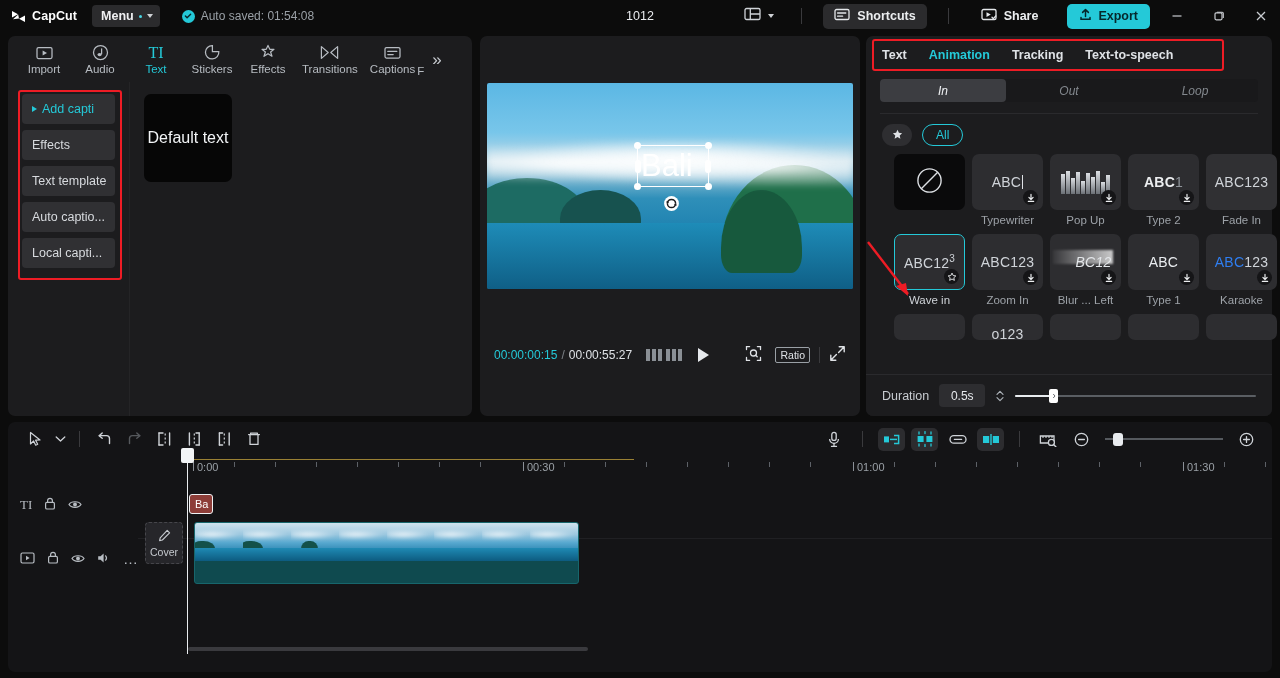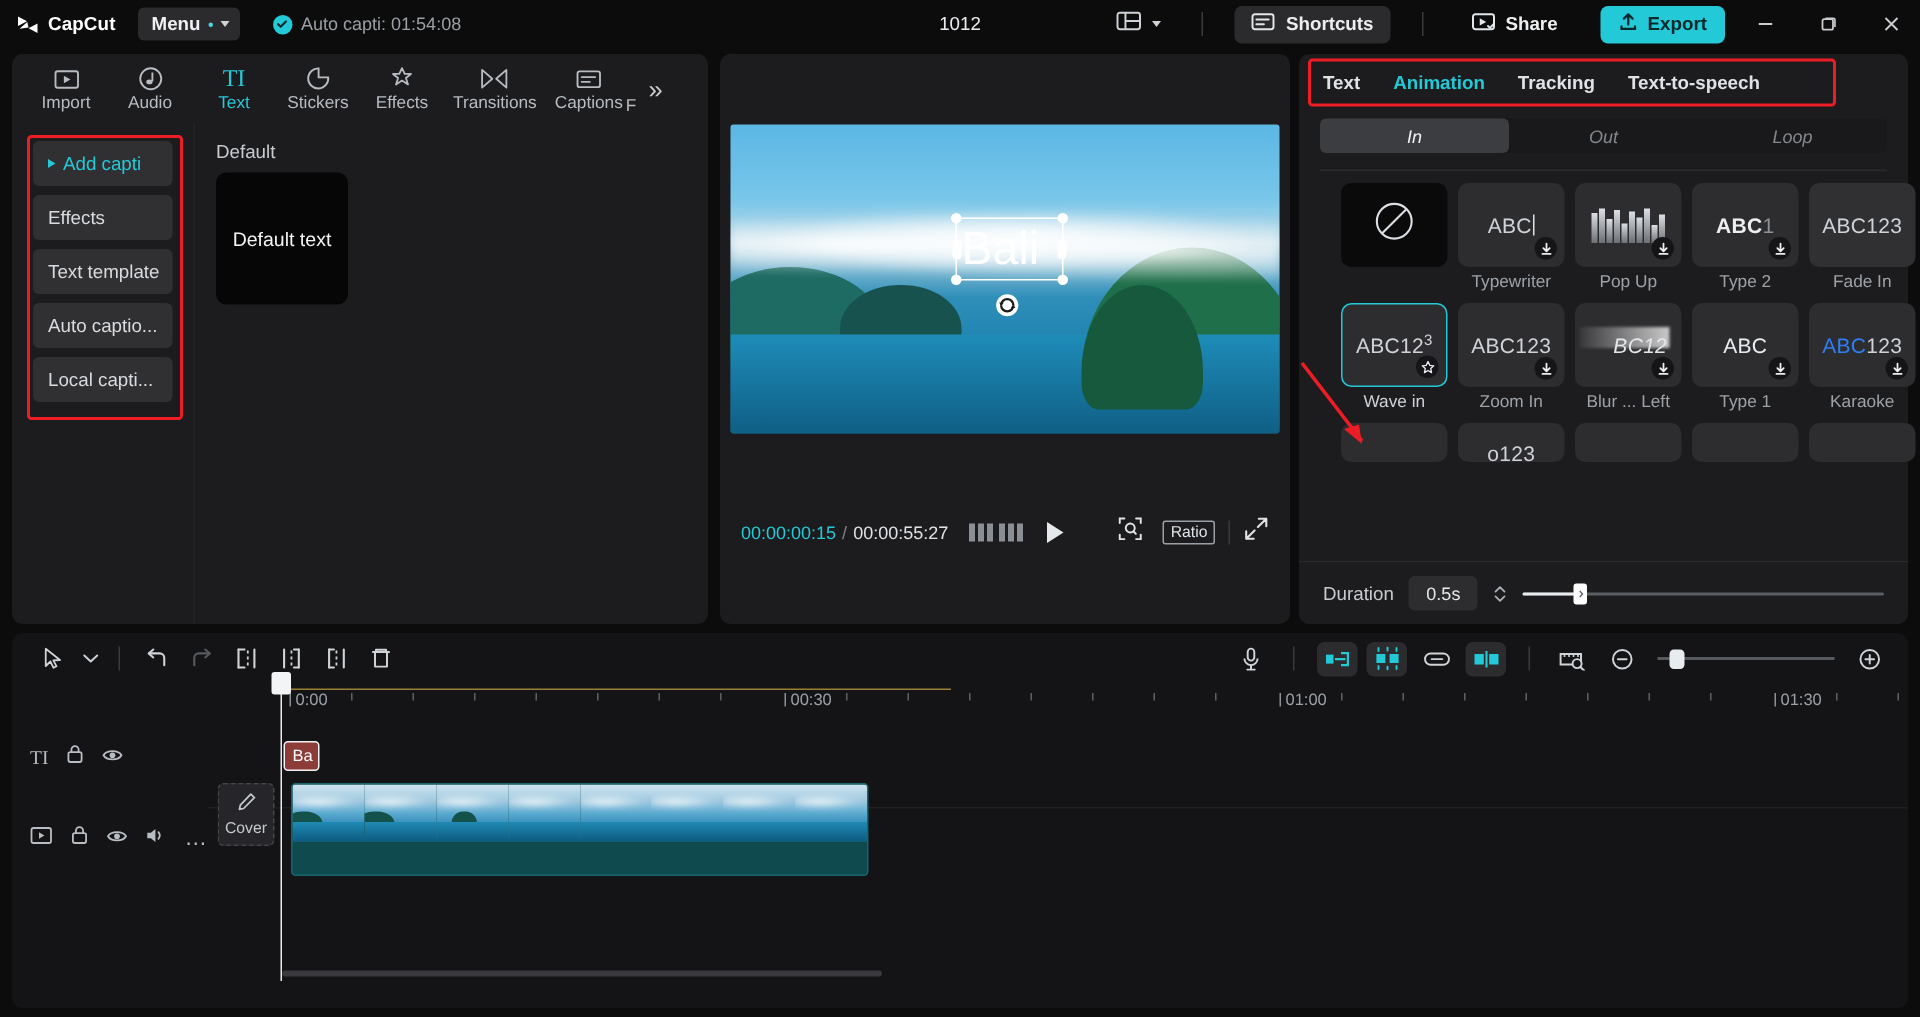--- a/index.html
+++ b/index.html
@@ -93,21 +93,21 @@
     font-size: 12.5px; color: #d8dbdf;
   }
   .side-item.first { margin-top: 4px; }
   .side-item.active { color: #24c9d8; }
   .side-item .caret { width:0;height:0;border-top:3.5px solid transparent;border-bottom:3.5px solid transparent;border-left:5px solid #24c9d8; margin-right:5px; }
   .side-content { flex: 1; padding: 12px 0 0 14px; }
   .sc-title { font-size: 12.5px; color: #c8ccd1; margin-bottom: 7px; }
   .preset-card {
     width: 88px; height: 88px; background: #060606; border-radius: 7px;
     display: flex; align-items: center; justify-content: center;
-    font-size: 13px; color: #f2f4f6;
+    font-size: 16px; color: #f2f4f6;
   }
 
   
   .player-head { height: 40px; display: flex; align-items: center; padding: 0 14px; }
   .player-title { font-size: 13px; color: #e4e7ea; font-weight: 700; }
   .hamb { margin-left: auto; display:flex; flex-direction:column; gap:3px; }
   .hamb i { display:block; width:15px; height:2px; background:#b9bdc2; border-radius:1px; }
   .stage { height: 300px; display: flex; align-items: center; justify-content: center; }
   .video {
     width: 366px; height: 206px; border-radius: 2px; position: relative; overflow: hidden;
@@ -262,21 +262,21 @@
     <span>Menu</span>
     <span class="menu-dot"></span>
     <span class="chev"></span>
   </div>
   <div class="autosave">
     <span class="check-ico">
       <svg width="8" height="8" viewBox="0 0 8 8">
           <path d="M1.4 4.1 L3.1 5.8 L6.6 2.3" stroke="#07272b" stroke-width="1.4" fill="none" stroke-linecap="round" stroke-linejoin="round"></path>
         </svg>
     </span>
-    <span class="autosave-text">Auto capti: 01:54:08</span>
+    <span class="autosave-text">Auto saved: 01:54:08</span>
   </div>
 
   <div class="tb-right">
     <div class="layout-btn">
       <span>
         <svg width="17" height="14" viewBox="0 0 17 14">
             <rect x="1" y="1.5" width="15" height="11" rx="1.6" stroke="#cfd3d8" stroke-width="1.3" fill="none"></rect>
             <path d="M6.3 1.5 V12.5 M6.3 7 H16" stroke="#cfd3d8" stroke-width="1.3"></path>
           </svg>
       </span>
@@ -408,21 +408,20 @@
         <span>Text template</span>
       </div>
       <div class="side-item">
         <span>Auto captio...</span>
       </div>
       <div class="side-item">
         <span>Local capti...</span>
       </div>
     </div>
     <div class="side-content">
-      <div class="sc-title">Default</div>
       <div class="preset-card">
         <span>Default text</span>
       </div>
     </div>
   </div>
 </div>
 
 <div class="panel mid-panel">
   <div class="stage">
     <div class="video">
@@ -493,20 +492,30 @@
     <span class="rp-tab">Text-to-speech</span>
   </div>
 
   <div class="seg">
     <div class="on">In</div>
     <div>Out</div>
     <div>Loop</div>
   </div>
   <div class="rp-div"></div>
 
+  <div class="filters">
+    <span class="fav-chip">
+      <span>
+        <svg width="11" height="11" viewBox="0 0 11 11">
+            <path d="M5.5 .8 L6.9 3.8 L10.1 4.2 L7.7 6.4 L8.4 9.7 L5.5 8 L2.6 9.7 L3.3 6.4 L.9 4.2 L4.1 3.8 Z" fill="#dfe2e6"></path>
+          </svg>
+      </span>
+    </span>
+    <span class="all-chip">All</span>
+  </div>
 
   <div class="grid">
 
     <div class="cellwrap">
       <div class="cell none">
         <span>
           <svg width="27" height="27" viewBox="0 0 27 27">
               <circle cx="13.5" cy="13.5" r="11.6" stroke="#dcdfe3" stroke-width="1.4" fill="none"></circle>
               <path d="M5.3 21.7 L21.7 5.3" stroke="#dcdfe3" stroke-width="1.4"></path>
             </svg>

